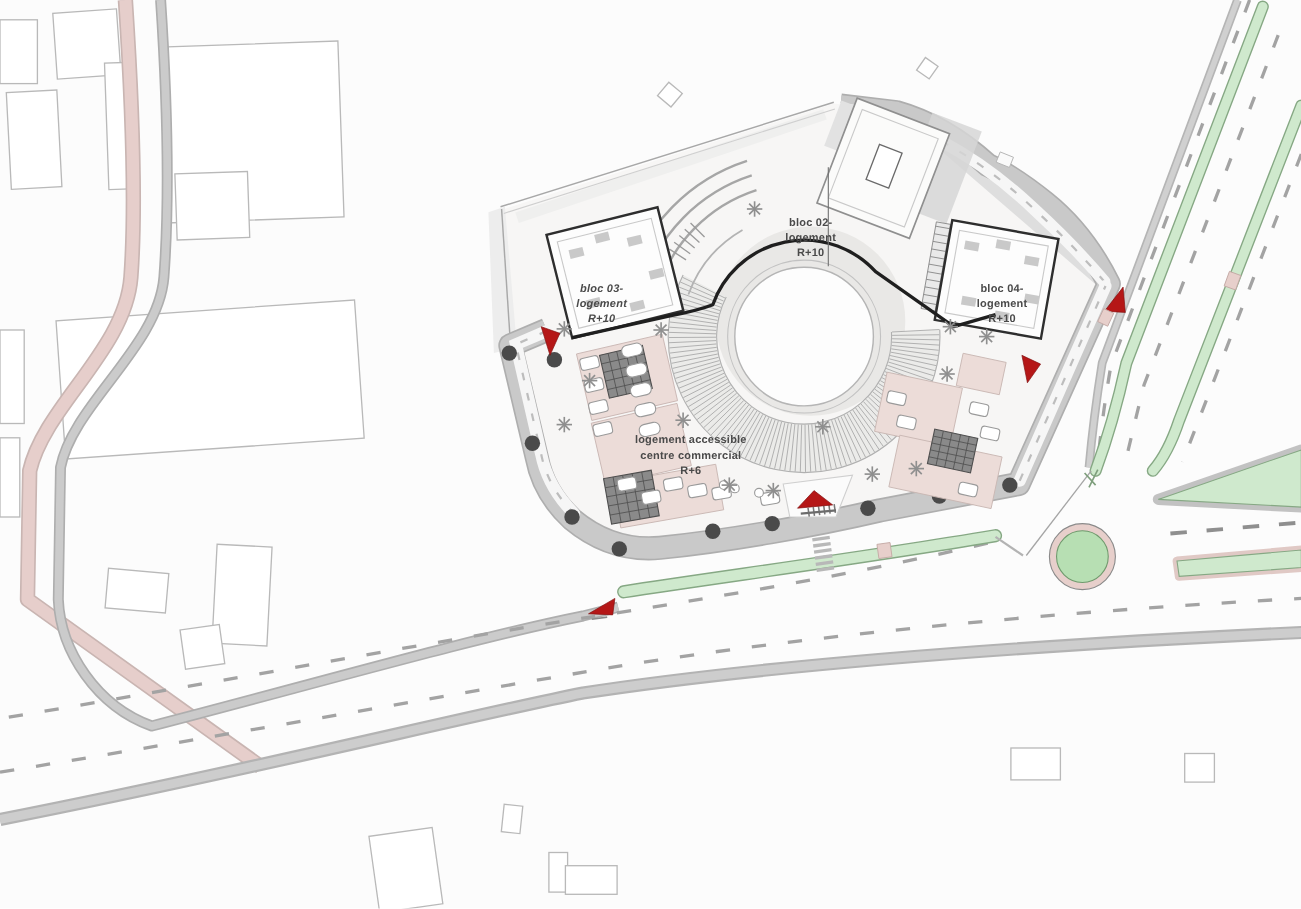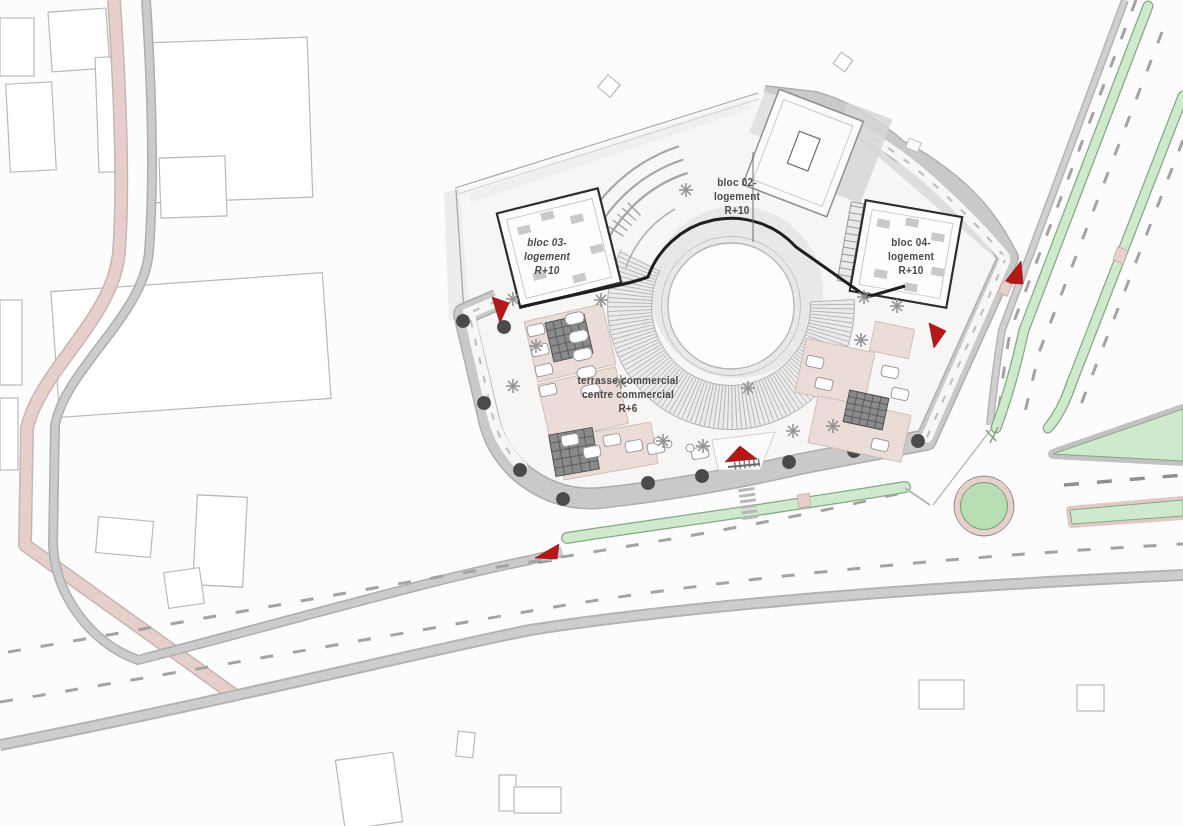--- a/index.html
+++ b/index.html
@@ -1,21 +1,21 @@
 <!DOCTYPE html>
 <html><head>
 <meta charset="utf-8">
 <style>
   html,body{margin:0;padding:0;background:#ffffff;}
   #stage{position:relative;width:1183px;height:826px;overflow:hidden;
          font-family:"Liberation Sans", sans-serif;}
   #plan-svg{position:absolute;left:0;top:0;}
   .plan-label{position:absolute;text-align:center;font-weight:bold;
               font-size:10px;line-height:14px;color:#4a4a4a;
-              letter-spacing:.2px;pointer-events:none;}
+              letter-spacing:.2px;pointer-events:none;margin-top:20px;}
   .plan-label span{display:block;}
 </style>
 </head>
 <body>
 
 <div id="stage">
   <svg id="plan-svg" width="1183" height="826" viewBox="0 0 1183 826">
       <rect x="0" y="0" width="1183" height="826" fill="#fcfcfc"></rect>
       <g>
         <rect x="8" y="83" width="46" height="88" fill="#ffffff" stroke="#b9b9b9" stroke-width="1.2" transform="rotate(-3 31 127)"></rect>
@@ -461,17 +461,17 @@
     <span>bloc 02-</span>
     <span>logement</span>
     <span>R+10</span>
   </div>
   <div class="plan-label" style="left:866px;top:236px;width:90px;">
     <span>bloc 04-</span>
     <span>logement</span>
     <span>R+10</span>
   </div>
   <div class="plan-label" style="left:553px;top:374px;width:150px;">
-    <span>terrasse commercial</span>
+    <span>logement accessible</span>
     <span>centre commercial</span>
     <span>R+6</span>
   </div>
 </div>
 
 </body></html>

